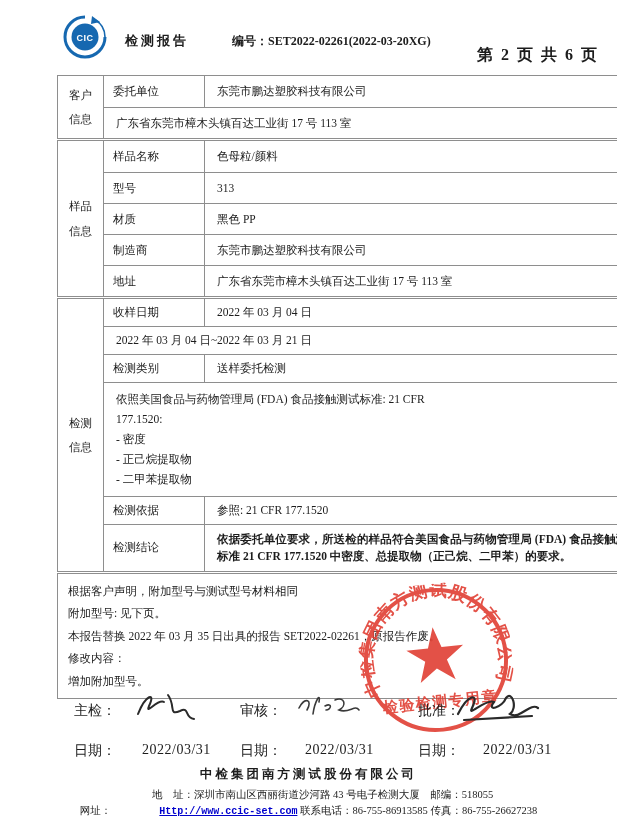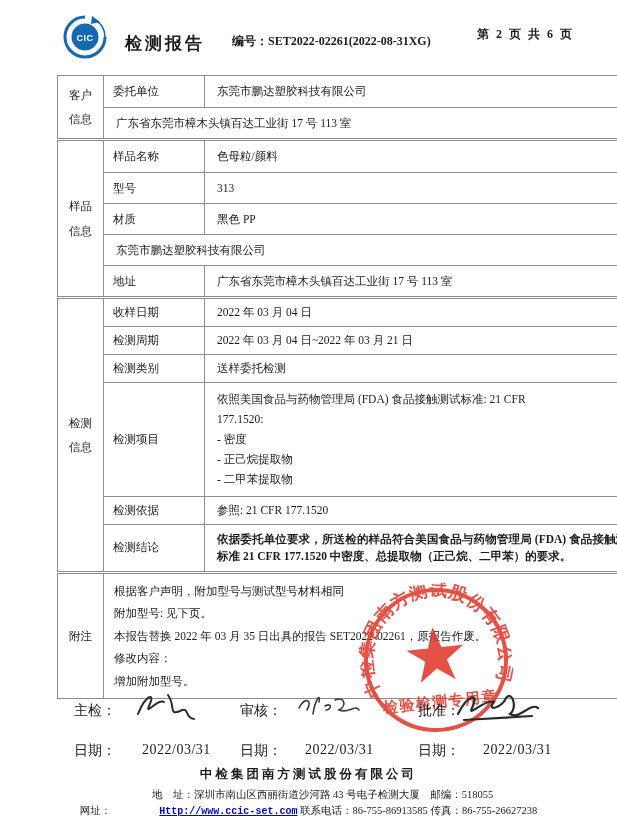--- a/index.html
+++ b/index.html
@@ -5,23 +5,23 @@
   * { margin:0; padding:0; box-sizing:border-box; }
   html,body { background:#ffffff; }
   body {
     width:617px; height:840px; position:relative; overflow:hidden;
     font-family:"Liberation Serif","DejaVu Serif",serif;
     color:#1c1c1c; font-size:11.5px;
   }
   .page { position:absolute; inset:0; }
 
   
-  .hdr-title   { position:absolute; left:125px; top:32px; font-size:17px; font-weight:bold; letter-spacing:3px; }
+  .hdr-title   { position:absolute; left:125px; top:32px; font-size:13px; font-weight:bold; letter-spacing:3px; }
   .hdr-no      { position:absolute; left:232px; top:33px; font-size:12px; font-weight:bold; }
-  .hdr-page    { position:absolute; left:477px; top:26px; font-size:12px; font-weight:bold; letter-spacing:2px; }
+  .hdr-page    { position:absolute; left:477px; top:45px; font-size:16px; font-weight:bold; letter-spacing:2px; }
   .logo       { position:absolute; left:62px; top:14px; width:46px; height:46px; }
 
   
   .tablewrap { position:absolute; left:57px; top:75px; width:591px; }
   .block { display:flex; border:1px solid #8e8e8e; margin-bottom:1px; background:#fff; }
   .sec   { width:46px; border-right:1px solid #8e8e8e; display:flex; align-items:center;
            justify-content:center; text-align:center; white-space:pre-line; line-height:2.1; }
   .rows  { flex:1; display:flex; flex-direction:column; }
   .r     { display:flex; border-top:1px solid #8e8e8e; flex:1; }
   .rows .r:first-child { border-top:none; }
@@ -55,21 +55,21 @@
 <div class="page">
 
   <svg class="logo" viewBox="0 0 46 46">
     <path d="M23 3 A20 20 0 1 0 43 23" fill="none" stroke="#1668b0" stroke-width="3"></path>
     <path d="M43 23 A20 20 0 0 0 33 5.7" fill="none" stroke="#1668b0" stroke-width="1.6"></path>
     <polygon points="30,2 38,8 29,10" fill="#1668b0"></polygon>
     <circle cx="23" cy="23" r="13.5" fill="#1668b0"></circle>
     <text x="23" y="26.5" text-anchor="middle" font-size="9" font-weight="bold" fill="#ffffff" font-family="Liberation Sans, sans-serif" letter-spacing="0.5">CIC</text>
   </svg>
   <div class="hdr-title">检测报告</div>
-  <div class="hdr-no"><span>编号：</span><span>SET2022-02261(2022-08-31XG)</span></div>
+  <div class="hdr-no"><span>编号：</span><span>SET2022-02261(2022-03-20XG)</span></div>
   <div class="hdr-page">第 2 页 共 6 页</div>
 
   <div class="tablewrap">
 
     <div class="block">
       <div class="sec">客户
 信息</div>
       <div class="rows">
         <div class="r h32">
           <div class="lbl">委托单位</div>
@@ -91,66 +91,64 @@
         </div>
         <div class="r h32">
           <div class="lbl">型号</div>
           <div class="val">313</div>
         </div>
         <div class="r h32">
           <div class="lbl">材质</div>
           <div class="val">黑色 PP</div>
         </div>
         <div class="r h32">
+          <div class="lbl">制造商</div>
           <div class="val">东莞市鹏达塑胶科技有限公司</div>
         </div>
         <div class="r h32">
           <div class="lbl">地址</div>
           <div class="val">广东省东莞市樟木头镇百达工业街 17 号 113 室</div>
         </div>
       </div>
     </div>
 
     <div class="block">
       <div class="sec">检测
 信息</div>
       <div class="rows">
         <div class="r h24">
           <div class="lbl">收样日期</div>
           <div class="val">2022 年 03 月 04 日</div>
         </div>
         <div class="r h24">
-          <div class="lbl">检测周期</div>
           <div class="val">2022 年 03 月 04 日~2022 年 03 月 21 日</div>
         </div>
         <div class="r h24">
           <div class="lbl">检测类别</div>
           <div class="val">送样委托检测</div>
         </div>
         <div class="r">
-          <div class="lbl">检测项目</div>
           <div class="val top" style="line-height:1.75;">依照美国食品与药物管理局 (FDA) 食品接触测试标准: 21 CFR
 177.1520:
 - 密度
 - 正己烷提取物
 - 二甲苯提取物</div>
         </div>
         <div class="r h24">
           <div class="lbl">检测依据</div>
           <div class="val">参照: 21 CFR 177.1520</div>
         </div>
         <div class="r">
           <div class="lbl">检测结论</div>
           <div class="val top just" style="line-height:1.5;">依据委托单位要求，所送检的样品符合美国食品与药物管理局 (FDA) 食品接触测试标准 21 CFR 177.1520 中密度、总提取物（正己烷、二甲苯）的要求。</div>
         </div>
       </div>
     </div>
 
     <div class="block">
-      <div class="sec">附注</div>
       <div class="note-content">根据客户声明，附加型号与测试型号材料相同
 附加型号: 见下页。
 本报告替换 2022 年 03 月 35 日出具的报告 SET2022-02261，原报告作废。
 修改内容：
 增加附加型号。</div>
     </div>
   </div>
 
   <svg class="stamp" viewBox="0 0 152 152">
     <circle cx="76" cy="76" r="70" fill="none" stroke="#e03a2e" stroke-width="4"></circle>

